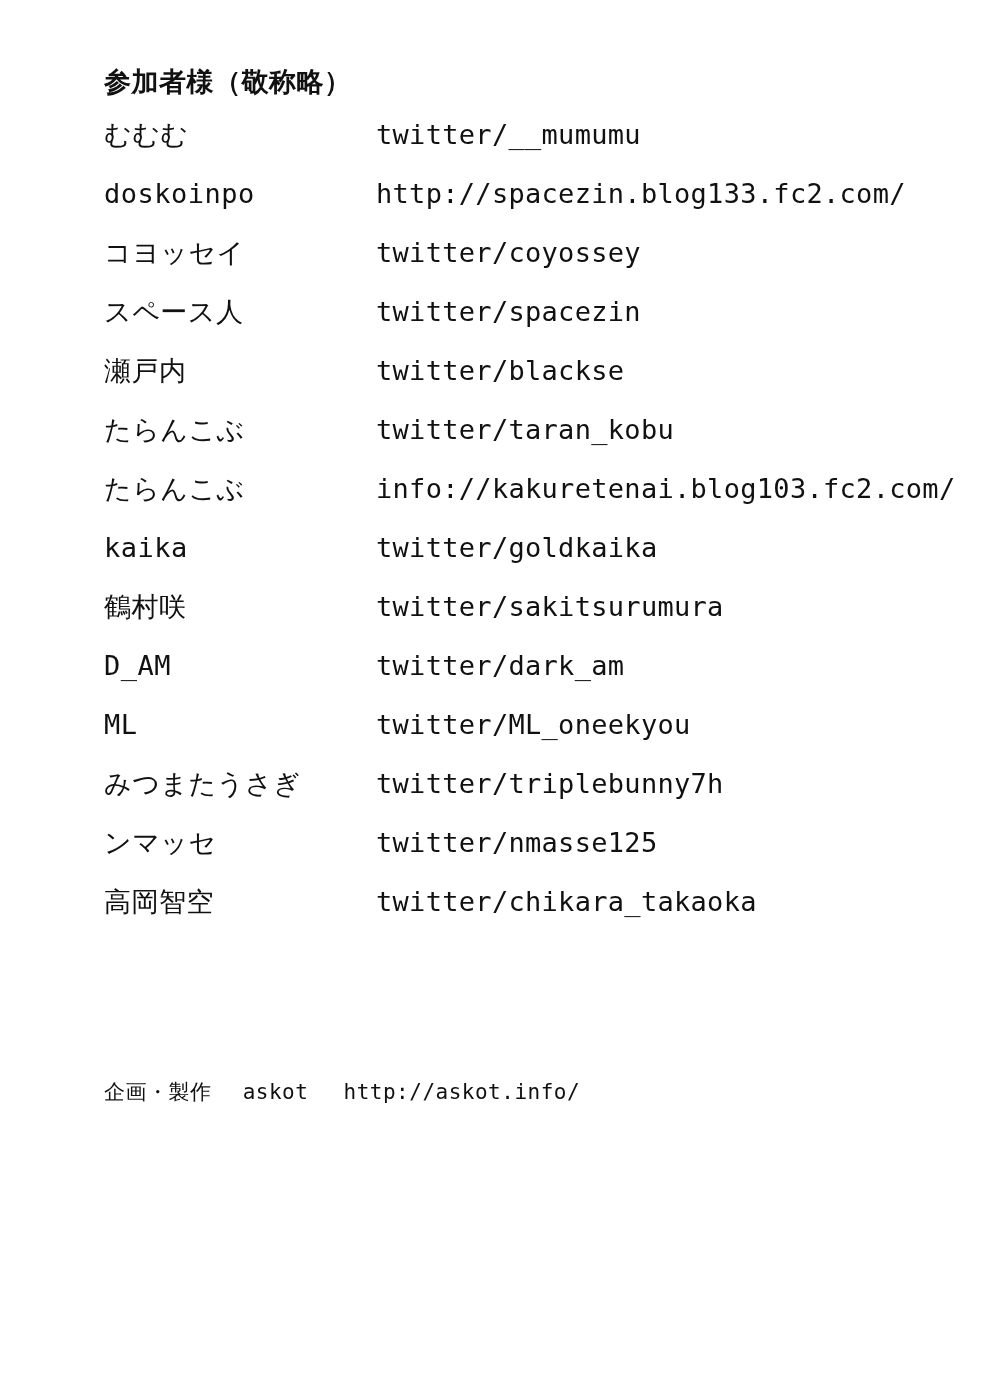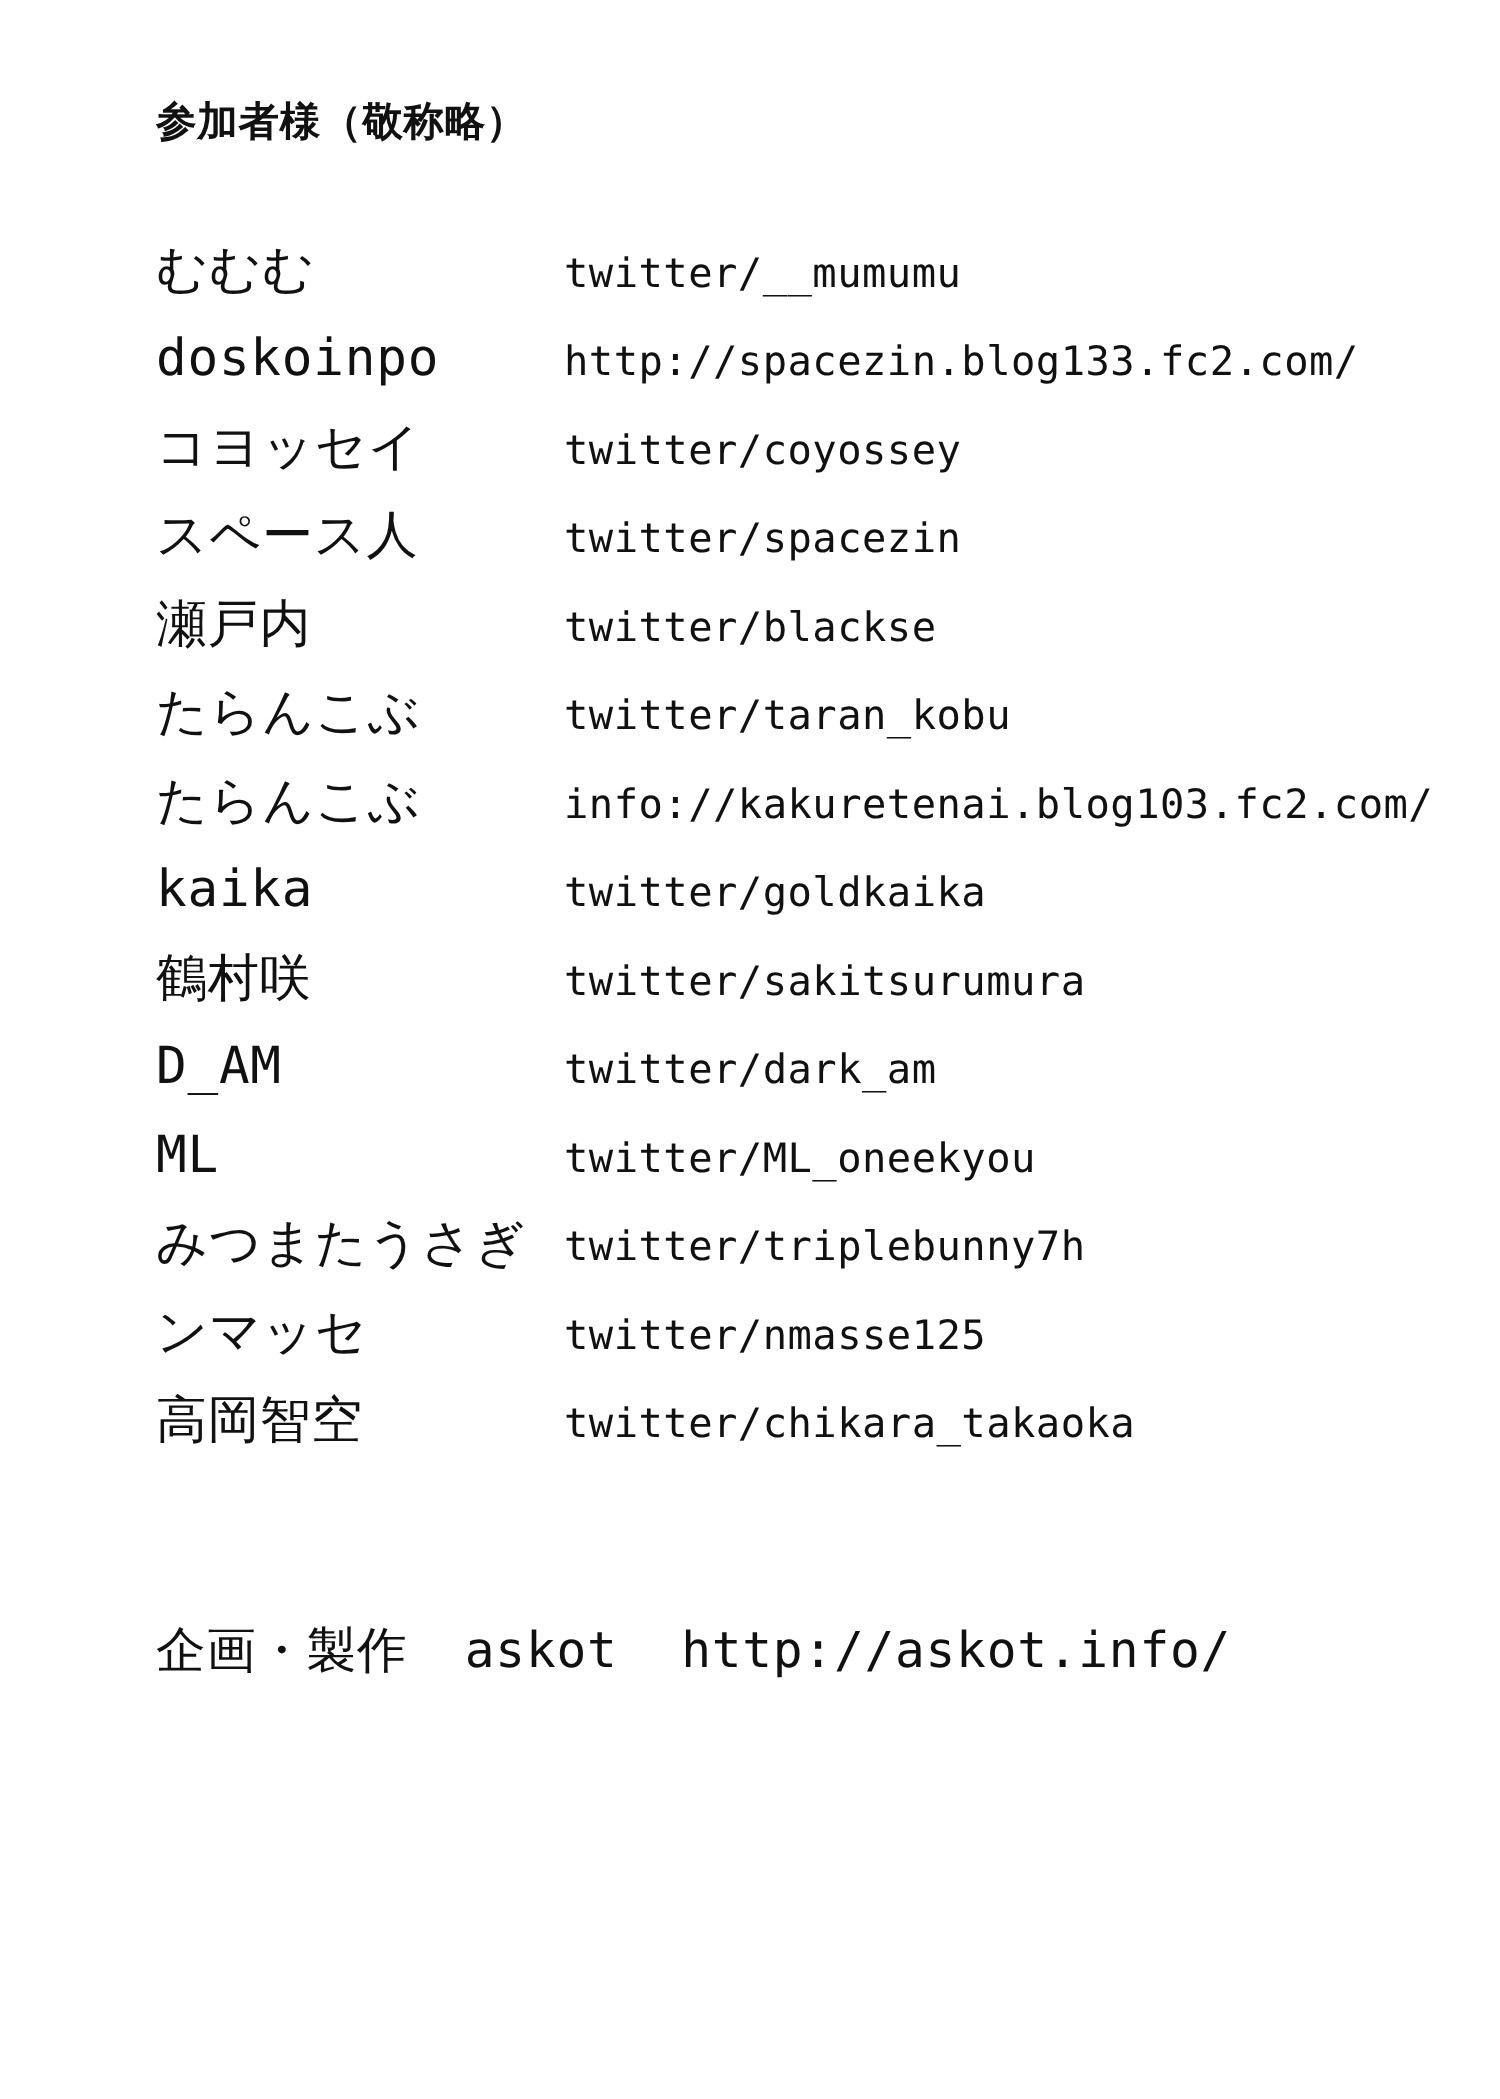--- a/index.html
+++ b/index.html
@@ -41,35 +41,34 @@
   }
   .row {
     display: flex;
     align-items: baseline;
     height: 59px;
     white-space: nowrap;
   }
   .row .name {
     width: 272px;
     flex: 0 0 272px;
-    font-size: 34px;
+    font-size: 27px;
     line-height: 1.1;
     letter-spacing: 0.5px;
   }
   .row .handle {
     font-size: 27px;
     line-height: 1.1;
     letter-spacing: 0.3px;
-    margin-top: 48px;
   }
   .footer {
     position: absolute;
     left: 104px;
     top: 1078px;
-    font-size: 33px;
+    font-size: 21px;
     letter-spacing: 0.5px;
     white-space: nowrap;
   }
   .footer .label { margin-right: 18px; }
   .footer .by { margin-right: 22px; }
 </style>
 </head>
 <body>
 
 <div class="page">

